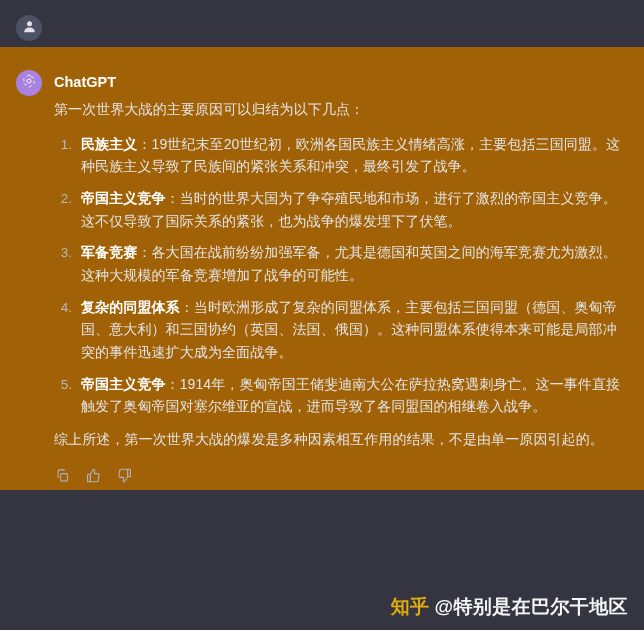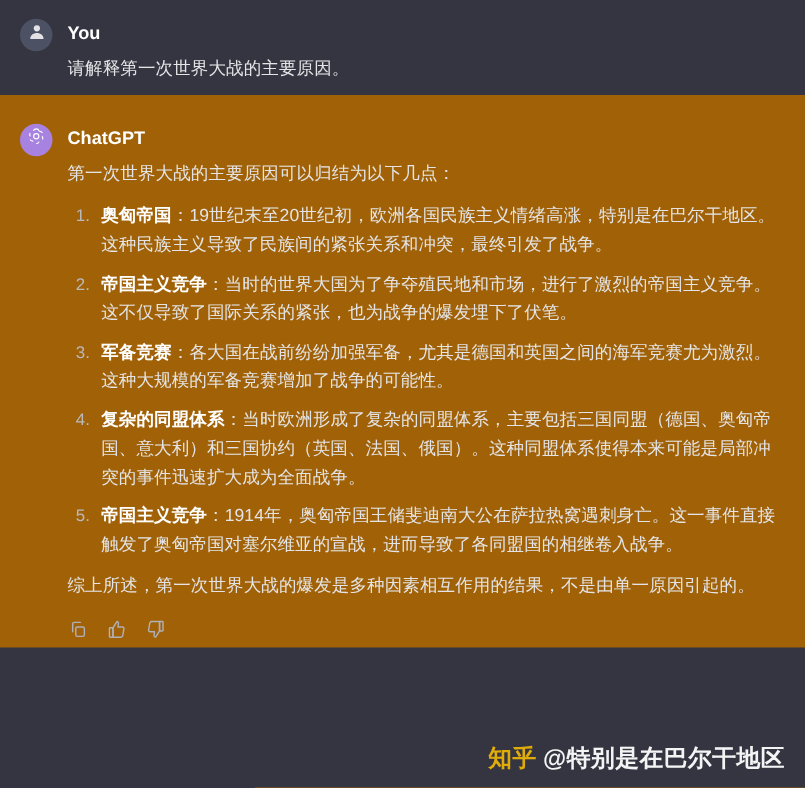--- a/index.html
+++ b/index.html
@@ -136,43 +136,39 @@
 <div class="conversation">
 
   <div class="msg user">
     <div class="avatar user">
       <span>
         <svg viewBox="0 0 24 24" fill="#e3e3e6" xmlns="http://www.w3.org/2000/svg">
           <circle cx="12" cy="7.5" r="4"></circle>
           <path d="M3.5 21c0-4.7 3.8-7.5 8.5-7.5s8.5 2.8 8.5 7.5z"></path>
         </svg>
       </span>
-    </div>
-    <div class="msg-body">
-      <div class="author">You</div>
-      <p class="para">请解释第一次世界大战的主要原因。</p>
     </div>
   </div>
 
   <div class="msg assistant" style="padding-top:22px;">
     <div class="avatar assistant">
       <span>
         <svg viewBox="0 0 24 24" fill="none" stroke="#ffffff" stroke-width="1.4" xmlns="http://www.w3.org/2000/svg">
           <path d="M12 3.2c-1.6 0-2.9 1-3.4 2.4M12 3.2c1.6 0 2.9 1 3.4 2.4M4.6 8c-.8 1.4-.6 3.1.4 4.2M4.6 16c.8 1.4 2.4 2 3.9 1.7M12 20.8c1.6 0 2.9-1 3.4-2.4M19.4 16c.8-1.4.6-3.1-.4-4.2M19.4 8c-.8-1.4-2.4-2-3.9-1.7"></path>
           <circle cx="12" cy="12" r="3.1"></circle>
         </svg>
       </span>
     </div>
     <div class="msg-body">
       <div class="author">ChatGPT</div>
       <p class="para">第一次世界大战的主要原因可以归结为以下几点：</p>
 
       <ol class="points">
         <li>
-          <span class="pt-title">奥匈帝国</span><span>：19世纪末至20世纪初，欧洲各国民族主义情绪高涨，特别是在巴尔干地区。这种民族主义导致了民族间的紧张关系和冲突，最终引发了战争。</span>
+          <span class="pt-title">民族主义</span><span>：19世纪末至20世纪初，欧洲各国民族主义情绪高涨，主要包括三国同盟。这种民族主义导致了民族间的紧张关系和冲突，最终引发了战争。</span>
         </li>
         <li>
           <span class="pt-title">帝国主义竞争</span><span>：当时的世界大国为了争夺殖民地和市场，进行了激烈的帝国主义竞争。这不仅导致了国际关系的紧张，也为战争的爆发埋下了伏笔。</span>
         </li>
         <li>
           <span class="pt-title">军备竞赛</span><span>：各大国在战前纷纷加强军备，尤其是德国和英国之间的海军竞赛尤为激烈。这种大规模的军备竞赛增加了战争的可能性。</span>
         </li>
         <li>
           <span class="pt-title">复杂的同盟体系</span><span>：当时欧洲形成了复杂的同盟体系，主要包括三国同盟（德国、奥匈帝国、意大利）和三国协约（英国、法国、俄国）。这种同盟体系使得本来可能是局部冲突的事件迅速扩大成为全面战争。</span>
         </li>

